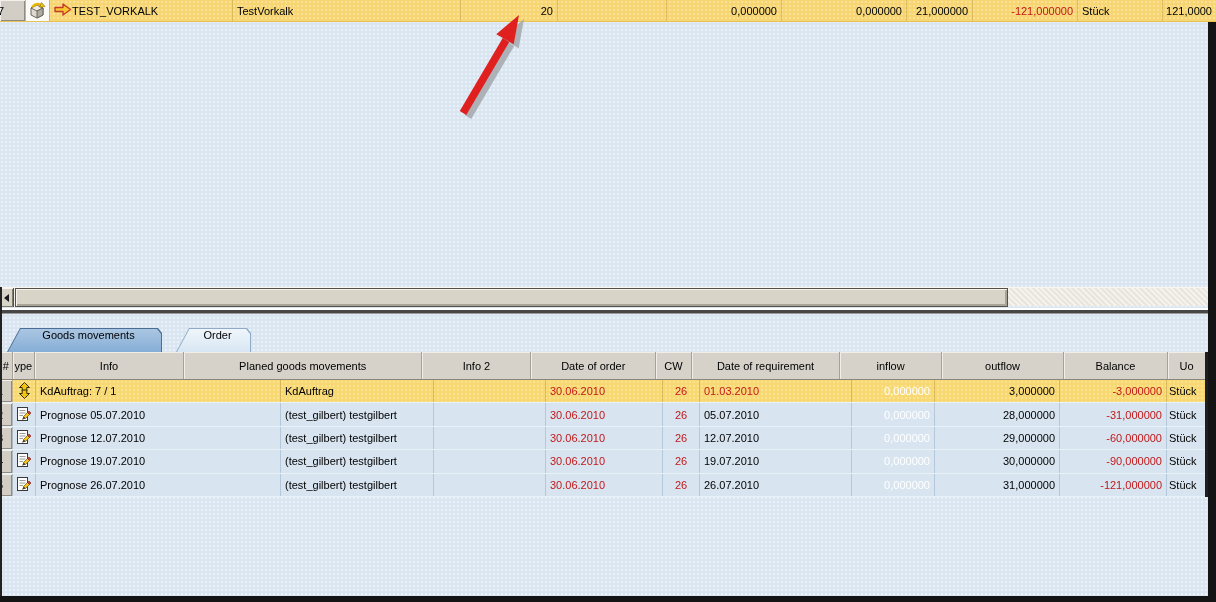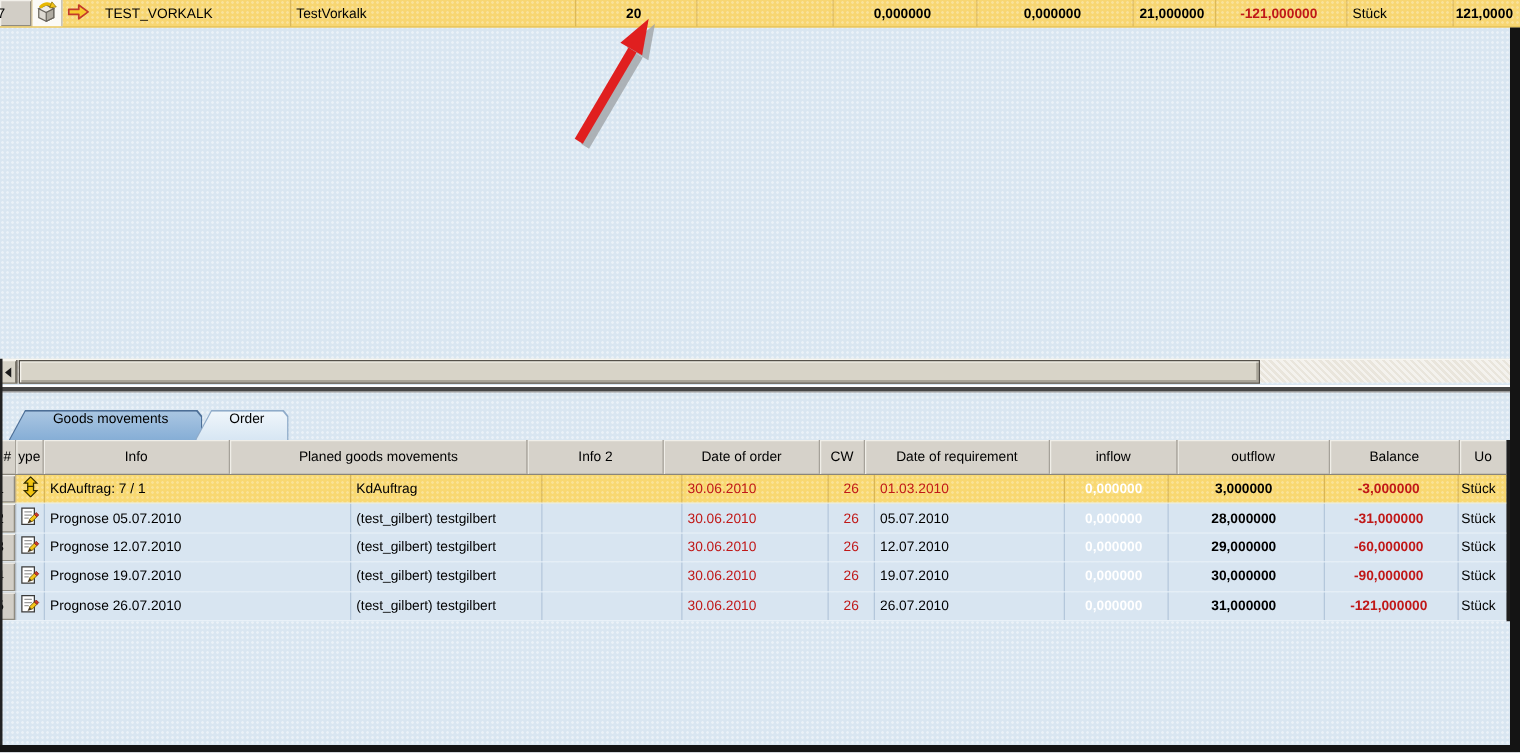--- a/index.html
+++ b/index.html
@@ -16,24 +16,24 @@
     background-image:radial-gradient(rgba(255,255,255,.28) 1px, transparent 1.2px);
     background-size:4px 4px;
     border-bottom:1px solid #e6c257;box-sizing:border-box;}
   .tg-cell{height:100%;display:flex;align-items:center;box-sizing:border-box;
     border-right:1px solid rgba(176,140,50,.38);overflow:hidden;white-space:nowrap;}
   .tg-num{background:#d2cec6;box-shadow:inset 1px 1px 0 #f2f0ea, inset -1px -1px 0 #8f8b80;
     padding-left:0;}
   .tg-num span{margin-left:-2px;}
   .tg-iconcell{background:#fbfaf6;justify-content:center;border-right:1px solid #b8b4a8;}
   .pl4{padding-left:4px;}
-  .pr4{justify-content:center;padding-right:4px;font-weight:bold;}
+  .pr4{justify-content:flex-end;padding-right:4px;}
   .red{color:#c01818;}
   .white-text{color:#ffffff;}
-  .namecell{gap:12px;}
+  .namecell{gap:0;}
   
   .anno{position:absolute;left:430px;top:6px;width:110px;height:120px;pointer-events:none;}
   
   .hscroll{position:absolute;top:287px;left:0;width:1209px;height:19px;
     background-color:#e9e5dc;
     background-image:repeating-linear-gradient(45deg, rgba(255,255,255,.5) 0 2px, transparent 2px 4px);
     border-top:1px solid #f8f6f0;box-sizing:border-box;}
   .hs-btn{position:absolute;left:0;top:0;width:14px;height:19px;background:#d7d3c7;
     box-shadow:inset 1px 1px 0 #f5f3ec, inset -1px -1px 0 #7e7a6e;
     border-right:1px solid #55514a;display:flex;align-items:center;justify-content:center;box-sizing:border-box;}
@@ -152,21 +152,21 @@
 
   <div class="splitter"></div>
 
   <div class="tabstrip">
     <div class="tab tab-active" style="left:7px;width:155px">
       <div class="tab-border"></div>
       <div class="tab-fill">
           <span>Goods movements</span>
         </div>
     </div>
-    <div class="tab tab-idle" style="left:156px;width:75px">
+    <div class="tab tab-idle" style="left:176px;width:75px">
       <div class="tab-border"></div>
       <div class="tab-fill">
           <span>Order</span>
         </div>
     </div>
   </div>
 
   <div class="gtable">
     <div class="trow thead">
       <div class="th" style="width:13px">

